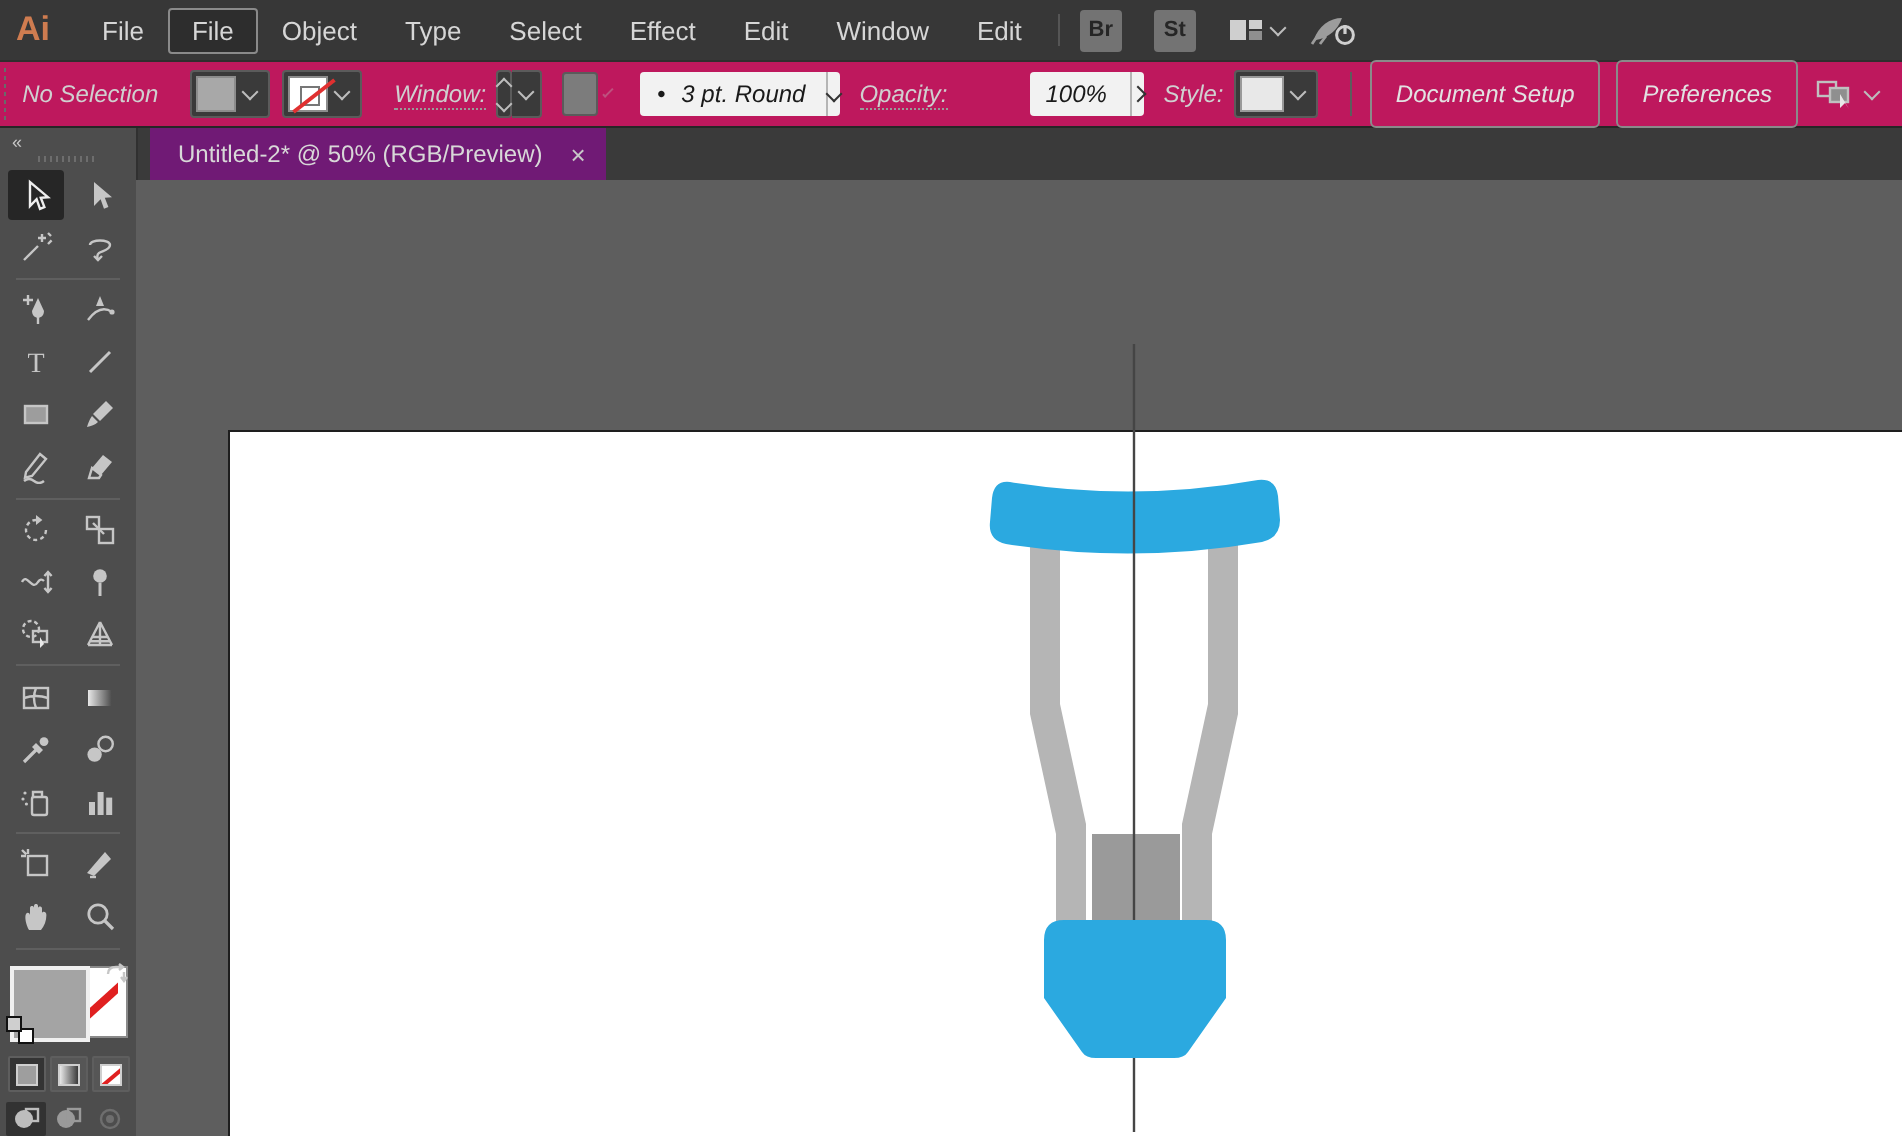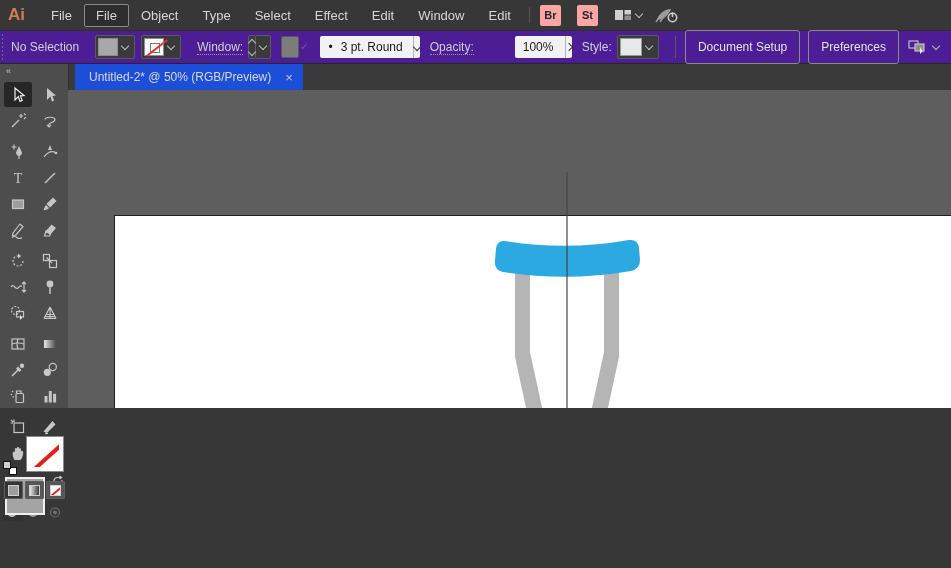--- a/index.html
+++ b/index.html
@@ -1,34 +1,34 @@
 <!DOCTYPE html>
 <html><head>
 <meta charset="utf-8">
 <style>
   * { margin:0; padding:0; box-sizing:border-box; }
   html,body { width:951px; height:568px; overflow:hidden; background:#373737;
     font-family:"Liberation Sans", sans-serif; -webkit-font-smoothing:antialiased; }
-  .app { width:951px; height:408px; display:flex; flex-direction:column; }
+  .app { width:951px; height:568px; display:flex; flex-direction:column; }
 
   
   .menubar { height:30px; background:#373737; display:flex; align-items:center; flex:0 0 30px; }
   .ai-logo { font-weight:bold; font-size:17px; color:#cf7c50; margin:0 14px 0 8px; }
   .menu-item { color:#d6d6d6; font-size:13px; padding:3px 11px; border:1px solid transparent; border-radius:2px; cursor:default; }
   .menu-item.active { background:#2d2d2d; border-color:#8a8a8a; }
   .mb-sep { width:1px; height:16px; background:#555; margin:0 10px 0 6px; }
-  .mb-btn { width:21px; height:21px; background:#fca5a5; color:#262626; font-size:11px; font-weight:bold;
+  .mb-btn { width:21px; height:21px; background:#737373; color:#262626; font-size:11px; font-weight:bold;
     display:flex; align-items:center; justify-content:center; border-radius:2px; margin-right:16px; }
   .mb-icon { display:flex; align-items:center; margin-right:8px; }
   .chev { width:6px; height:6px; border-right:1.6px solid #bdbdbd; border-bottom:1.6px solid #bdbdbd;
     transform:rotate(45deg); display:inline-block; margin:-3px 4px 0 4px; }
 
   
-  .controlbar { height:34px; background:#4c1d95; border-top:1px solid #2e2e2e; border-bottom:1px solid #262626;
-    display:flex; align-items:center; flex:0 0 34px; font-size:12px; color:#d0d0d0; }
+  .controlbar { height:34px; background:#be185d; border-top:1px solid #2e2e2e; border-bottom:1px solid #262626;
+    display:flex; align-items:center; flex:0 0 34px; font-size:12px; color:#d0d0d0;font-style:italic; }
   .grip { width:7px; height:26px; margin:0 8px 0 2px;
     background:repeating-linear-gradient(to bottom,#6a6a6a 0 2px,transparent 2px 4px); }
   .no-selection { margin-right:16px; white-space:nowrap; }
   .swcombo { display:flex; align-items:center; background:#3a3a3a; border:1px solid #5b5b5b; border-radius:2px;
     height:24px; padding:0 2px; margin-right:6px; }
   .swatch { width:20px; height:18px; border:1px solid #8c8c8c; position:relative; background:#a8a8a8; }
   .swatch.none { background:#fff; }
   .swatch.none::after { content:""; position:absolute; left:-1px; top:8px; width:26px; height:2px;
     background:#e03030; transform:rotate(-38deg); }
   .swatch.none::before { content:""; position:absolute; left:5px; top:4px; width:8px; height:8px; border:1px solid #777; }
@@ -87,21 +87,21 @@
   .mode-fill { width:11px; height:11px; background:#9e9e9e; border:1px solid #cfcfcf; }
   .mode-grad { width:11px; height:11px; background:linear-gradient(90deg,#e8e8e8,#3a3a3a); border:1px solid #cfcfcf; }
   .mode-none { width:11px; height:11px; background:#fff; border:1px solid #cfcfcf; position:relative; overflow:hidden; }
   .mode-none::after { content:""; position:absolute; left:-2px; top:4px; width:16px; height:2px; background:#e02020; transform:rotate(-40deg); }
   .draw-row { display:flex; gap:1px; margin-top:5px; }
   .draw-btn { width:20px; height:17px; display:flex; align-items:center; justify-content:center; border-radius:1px; }
   .draw-btn.sel { background:#323232; }
 
   .doc-area { flex:1; display:flex; flex-direction:column; min-width:0; }
   .tabbar { height:26px; background:#3a3a3a; display:flex; align-items:flex-end; flex:0 0 26px; border-left:1px solid #303030; }
-  .tab { height:26px; background:#1d4ed8; color:#d8d8d8; font-size:12px; display:flex; align-items:center;
+  .tab { height:26px; background:#701a75; color:#d8d8d8; font-size:12px; display:flex; align-items:center;
     gap:14px; padding:0 10px 0 14px; margin-left:6px; }
   .tab-close { color:#c8c8c8; font-size:13px; line-height:1; }
   .canvas { flex:1; position:relative; background:#5e5e5e; overflow:hidden; }
   .artboard { position:absolute; left:46px; top:125px; right:0; bottom:0; background:#fff;
     border-top:1px solid #1e1e1e; border-left:1px solid #1e1e1e; }
   .artwork { position:absolute; inset:0; }
 </style>
 </head>
 <body>
 

